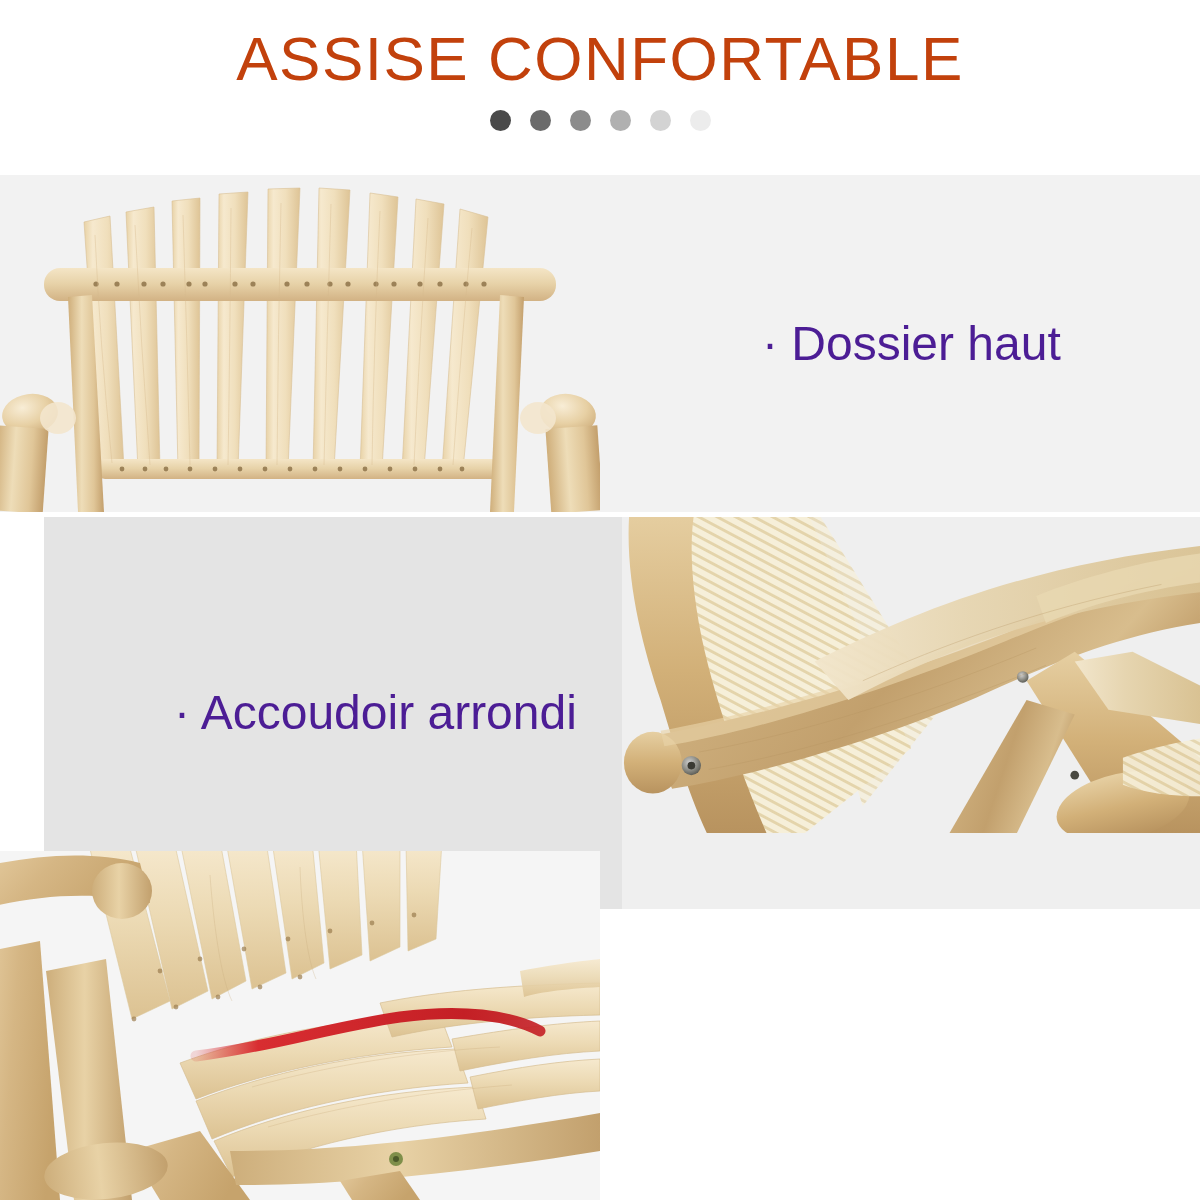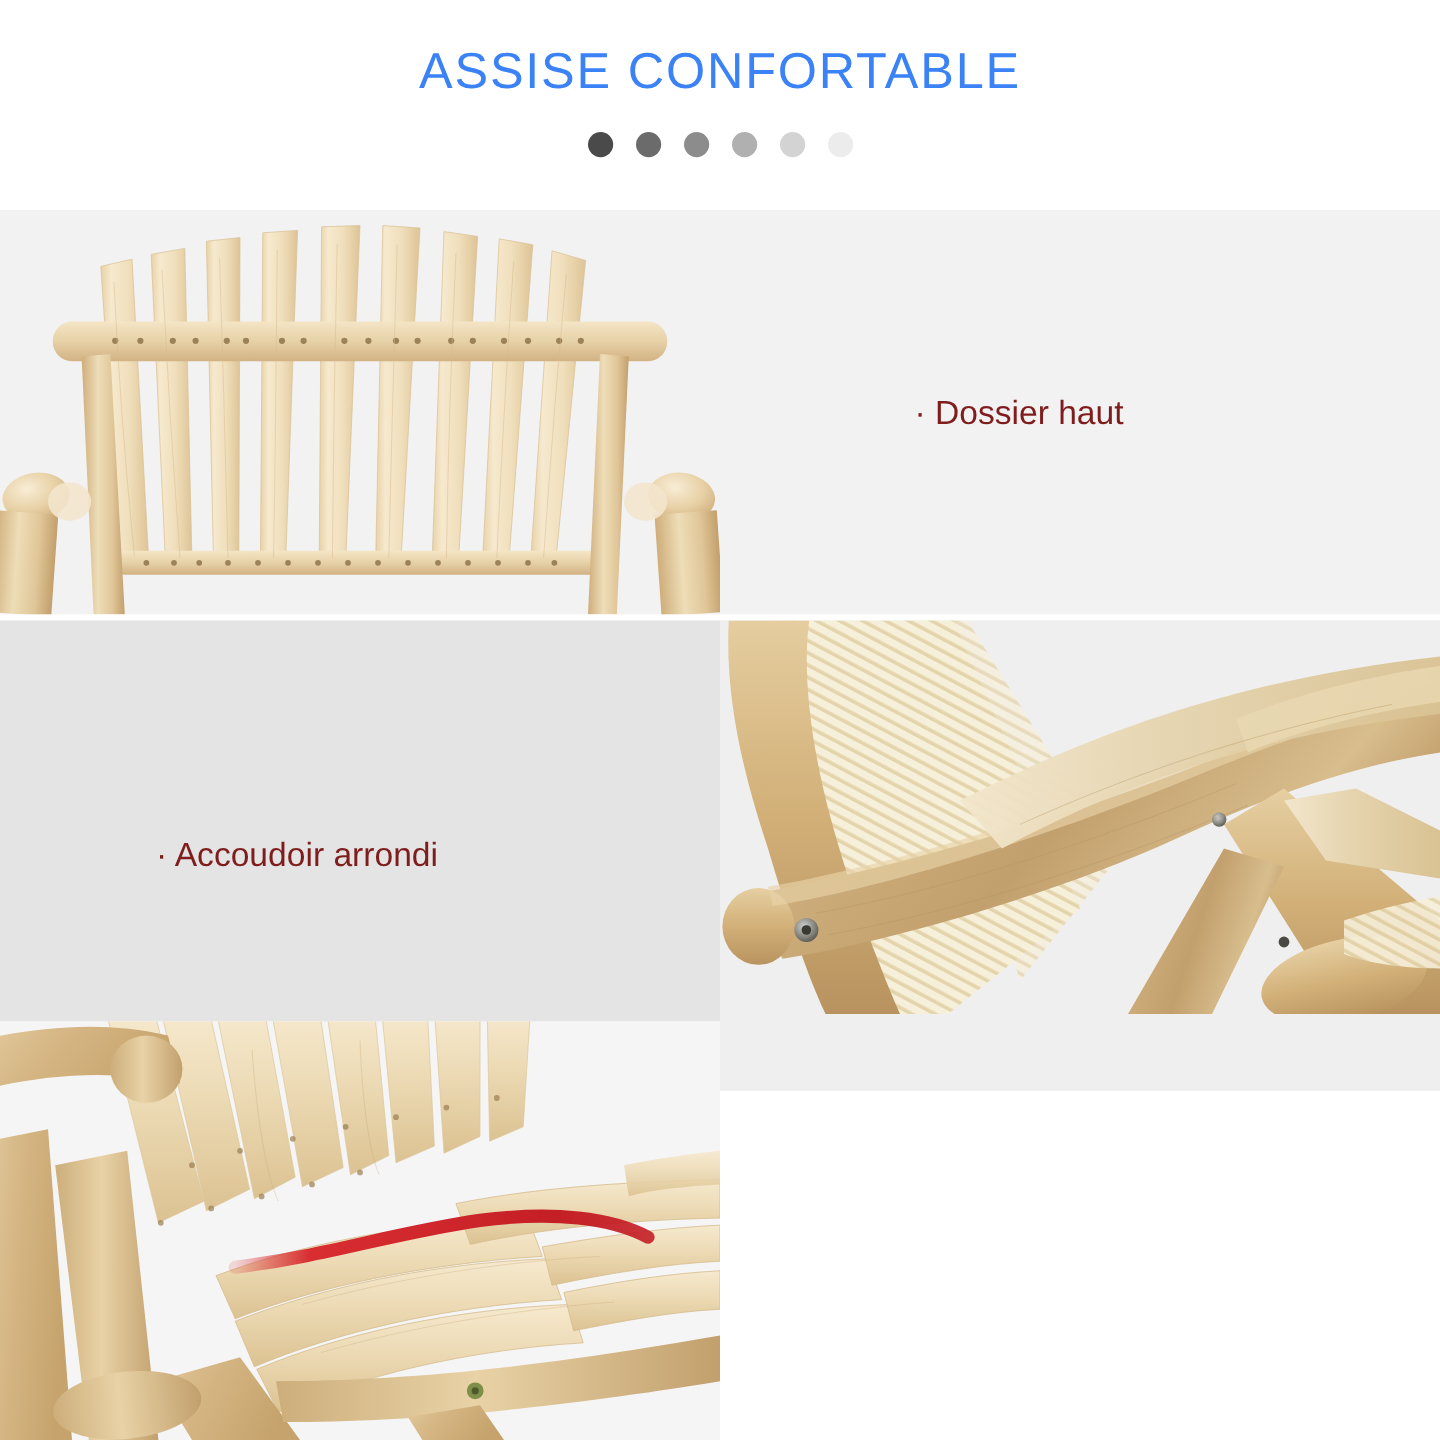--- a/index.html
+++ b/index.html
@@ -27,25 +27,25 @@
     height: 175px;
     background: #ffffff;
     display: flex;
     flex-direction: column;
     align-items: center;
     justify-content: flex-start;
   }
 
   .header-title {
     margin-top: 22px;
-    font-size: 42px;
+    font-size: 62px;
     line-height: 74px;
     letter-spacing: 1.5px;
     font-weight: 400;
-    color: #3b82f6;
+    color: #c2410c;
     white-space: nowrap;
     font-family: "Liberation Sans", sans-serif;
   }
 
   .dots {
     margin-top: 14px;
     display: flex;
     align-items: center;
     gap: 19px;
   }
@@ -57,40 +57,40 @@
   }
 
   
   .row {
     position: absolute;
     left: 0;
     width: 1200px;
     display: flex;
   }
   .row-1 { top: 175px;  height: 337px; }
-  .row-2 { top: 517px;  height: 392px; }
+  .row-2 { top: 517px;  height: 392px; padding-left: 44px; }
   .row-3 { top: 851px;  height: 349px; }
 
   .panel {
     position: relative;
     height: 100%;
     overflow: hidden;
   }
   .panel-photo  { width: 600px; }
   .panel-label  { width: 600px; display: flex; align-items: center; }
 
   .bg-f2 { background: #f2f2f2; }
   .bg-e4 { background: #e4e4e4; }
   .bg-f5 { background: #f5f5f5; }
   .bg-ef { background: #efefef; }
 
   .label-text {
-    font-size: 28px;
+    font-size: 48px;
     line-height: 44px;
-    color: #7f1d1d;
+    color: #4c1d95;
     font-weight: 400;
     white-space: nowrap;
   }
   .label-left  { padding-left: 130px; }
   .label-right { padding-left: 162px; }
 
   
   .photo {
     position: absolute;
     inset: 0;

